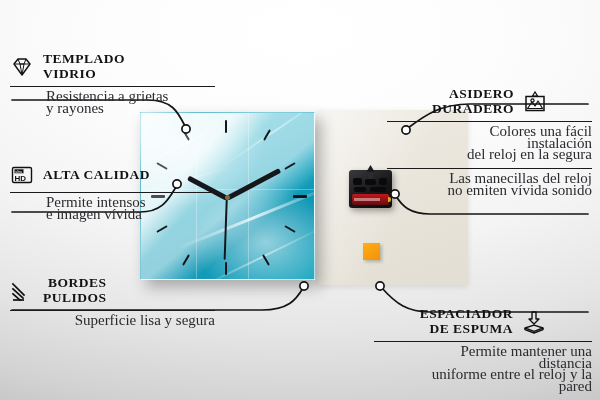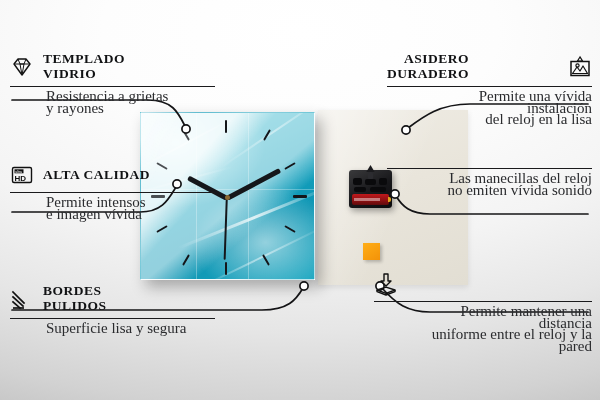--- a/index.html
+++ b/index.html
@@ -74,21 +74,21 @@
     position:absolute;left:363px;top:243px;width:17px;height:17px;
     background:linear-gradient(145deg,#ffae17,#f39208);
     box-shadow:2px 2px 3px rgba(0,0,0,.22);
   }
 
   
   .feat{position:absolute;width:205px;}
   .feat.left{left:10px;text-align:left;}
   .feat.right{right:8px;text-align:right;}
   .feat-head{display:flex;align-items:center;gap:9px;}
-  .feat.right .feat-head{justify-content:space-between;}
+  .feat.right .feat-head{justify-content:center;margin-top:35px;}
   .feat-title{
     font-family:"Liberation Serif", serif;
     font-weight:bold;font-size:13.5px;line-height:14.5px;
     letter-spacing:.5px;color:#111214;text-transform:uppercase;
   }
   .rule{height:1.3px;background:#1a1a1c;margin:5px 0 4px 0;width:100%;}
   .feat-body{
     font-family:Liberation Serif, serif;
     font-size:15px;line-height:11.6px;color:#2a2b2e;margin-left:36px;
   }
@@ -195,21 +195,21 @@
         <div class="feat-title">ALTA CALIDAD</div>
       </div>
     </div>
     <div class="rule"></div>
     <div class="feat-body">
       <div>Permite intensos</div>
       <div>e imagen vívida</div>
     </div>
   </div>
 
-  <div class="feat left" style="top:284px;">
+  <div class="feat left" style="top:276px;text-align:right;">
     <div class="feat-head">
       <svg class="ico" viewBox="0 0 24 24">
         <g stroke="#111" stroke-width="1.7" stroke-linecap="square">
           <path d="M3 5 L14 16"></path>
             <path d="M3 10 L13 19"></path>
             <path d="M3 15 L10 21"></path>
         </g>
         <path d="M3 21 H14" stroke="#111" stroke-width="1.7"></path>
       </svg>
       <div>
@@ -232,35 +232,39 @@
       </div>
       <svg class="ico" viewBox="0 0 24 24">
         <path d="M12 2 L9.5 6 H14.5 Z" fill="none" stroke="#111" stroke-width="1.2"></path>
         <rect x="3" y="6.5" width="18" height="14" fill="none" stroke="#111" stroke-width="1.5"></rect>
         <path d="M4.5 18.5 L9 12 L12 16 L15 11 L19.5 18.5 Z" fill="none" stroke="#111" stroke-width="1.2" stroke-linejoin="round"></path>
         <circle cx="9.5" cy="10.5" r="1.6" fill="none" stroke="#111" stroke-width="1.2"></circle>
       </svg>
     </div>
     <div class="rule"></div>
     <div class="feat-body">
-      <div>Permite una vívida instalación</div>
-      <div>del reloj en la lisa</div>
+      <div>Colores una fácil instalación</div>
+      <div>del reloj en la segura</div>
     </div>
   </div>
 
   <div class="feat right" style="top:163px;">
     <div class="rule"></div>
     <div class="feat-body">
       <div>Las manecillas del reloj</div>
       <div>no emiten vívida sonido</div>
     </div>
   </div>
 
   <div class="feat right" style="top:272px;width:218px;">
     <div class="feat-head">
+      <div>
+        <div class="feat-title">ESPACIADOR</div>
+        <div class="feat-title">DE ESPUMA</div>
+      </div>
       <svg class="ico" viewBox="0 0 24 24">
         <path d="M10 2 h4 v7 h3 l-5 5 -5 -5 h3 z" fill="none" stroke="#111" stroke-width="1.4" stroke-linejoin="round"></path>
         <path d="M12 15.2 L21 18 L12 21.4 L3 18 Z" fill="none" stroke="#111" stroke-width="1.4" stroke-linejoin="round"></path>
         <path d="M3 18 v1.6 L12 23 L21 19.6 V18" fill="none" stroke="#111" stroke-width="1.4" stroke-linejoin="round"></path>
       </svg>
     </div>
     <div class="rule"></div>
     <div class="feat-body">
       <div>Permite mantener una distancia</div>
       <div>uniforme entre el reloj y la pared</div>

